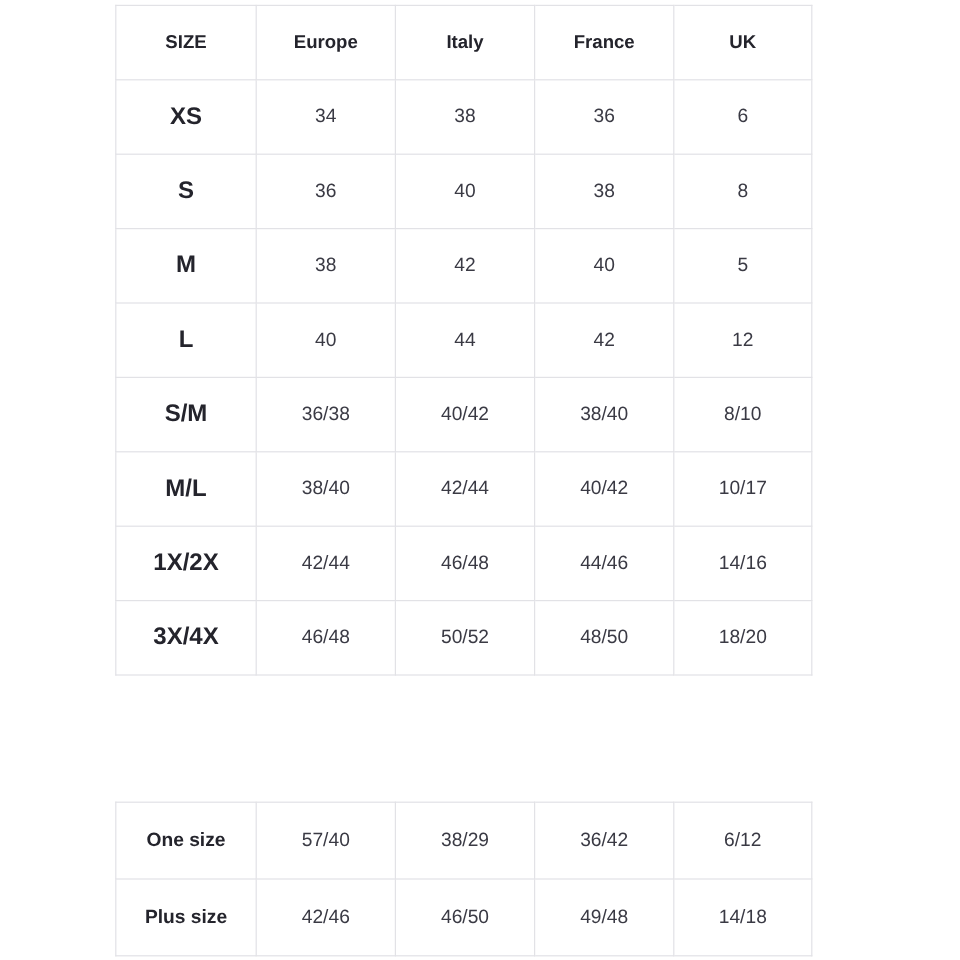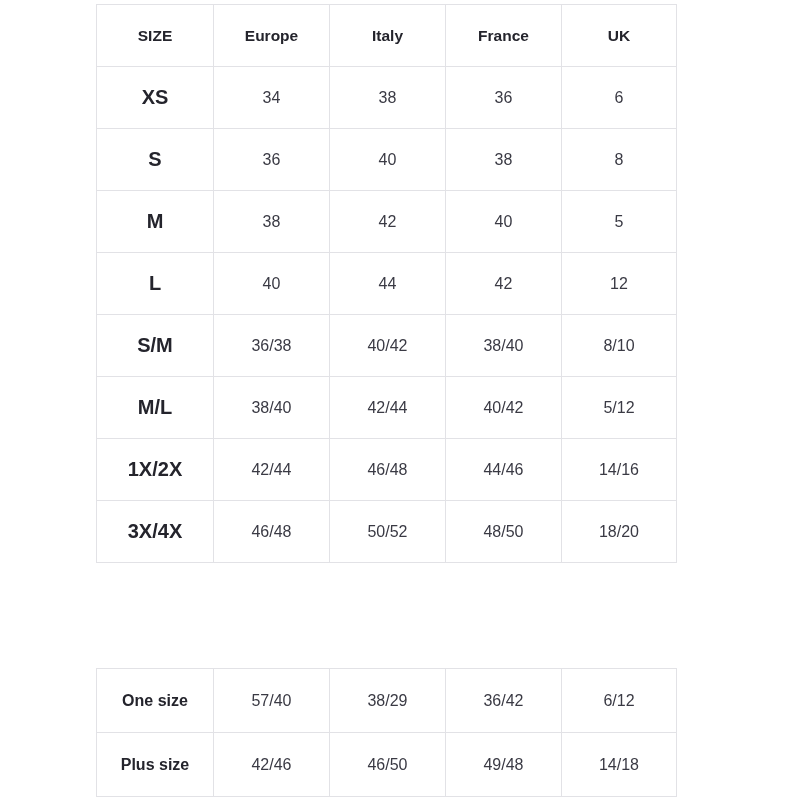--- a/index.html
+++ b/index.html
@@ -127,21 +127,21 @@
           <td>36/38</td>
           <td>40/42</td>
           <td>38/40</td>
           <td>8/10</td>
         </tr>
         <tr>
           <td class="rowhead">M/L</td>
           <td>38/40</td>
           <td>42/44</td>
           <td>40/42</td>
-          <td>5/12</td>
+          <td>10/17</td>
         </tr>
         <tr>
           <td class="rowhead">1X/2X</td>
           <td>42/44</td>
           <td>46/48</td>
           <td>44/46</td>
           <td>14/16</td>
         </tr>
         <tr>
           <td class="rowhead">3X/4X</td>

